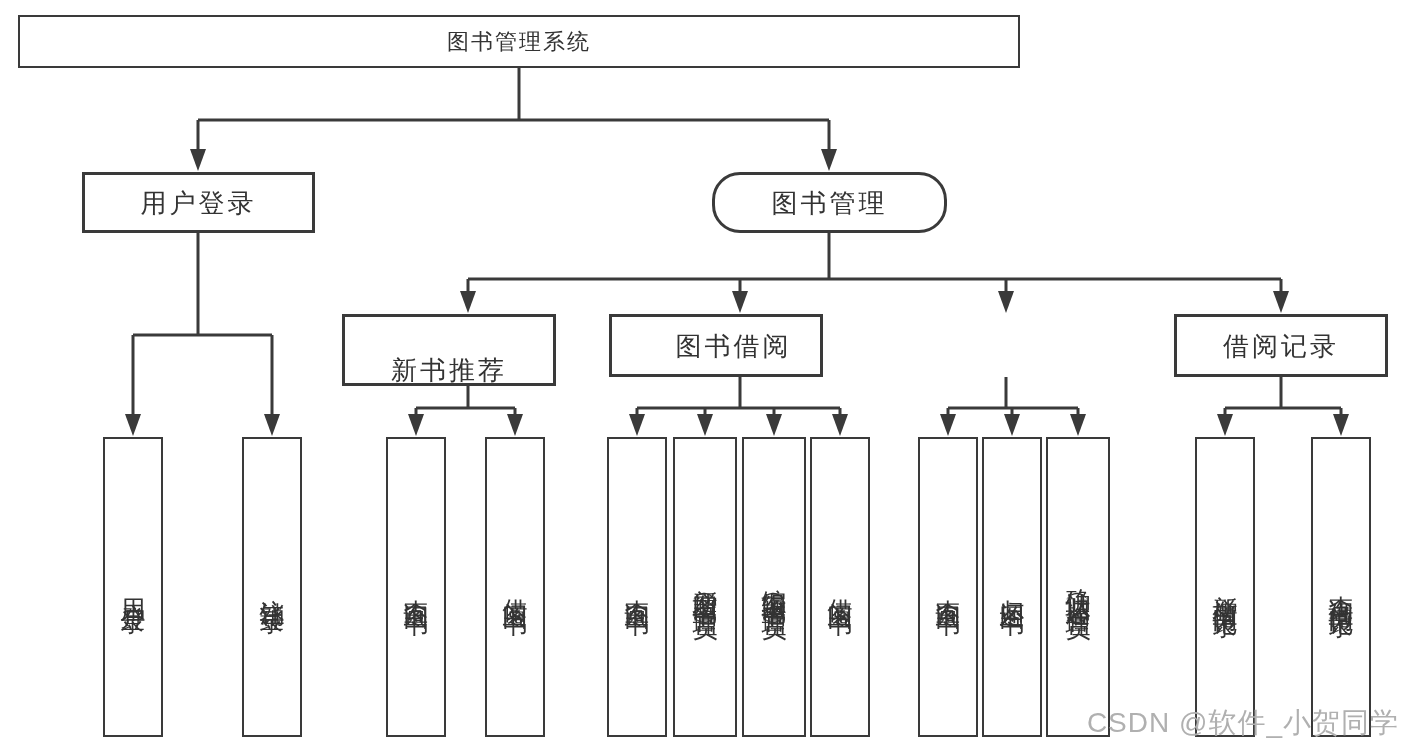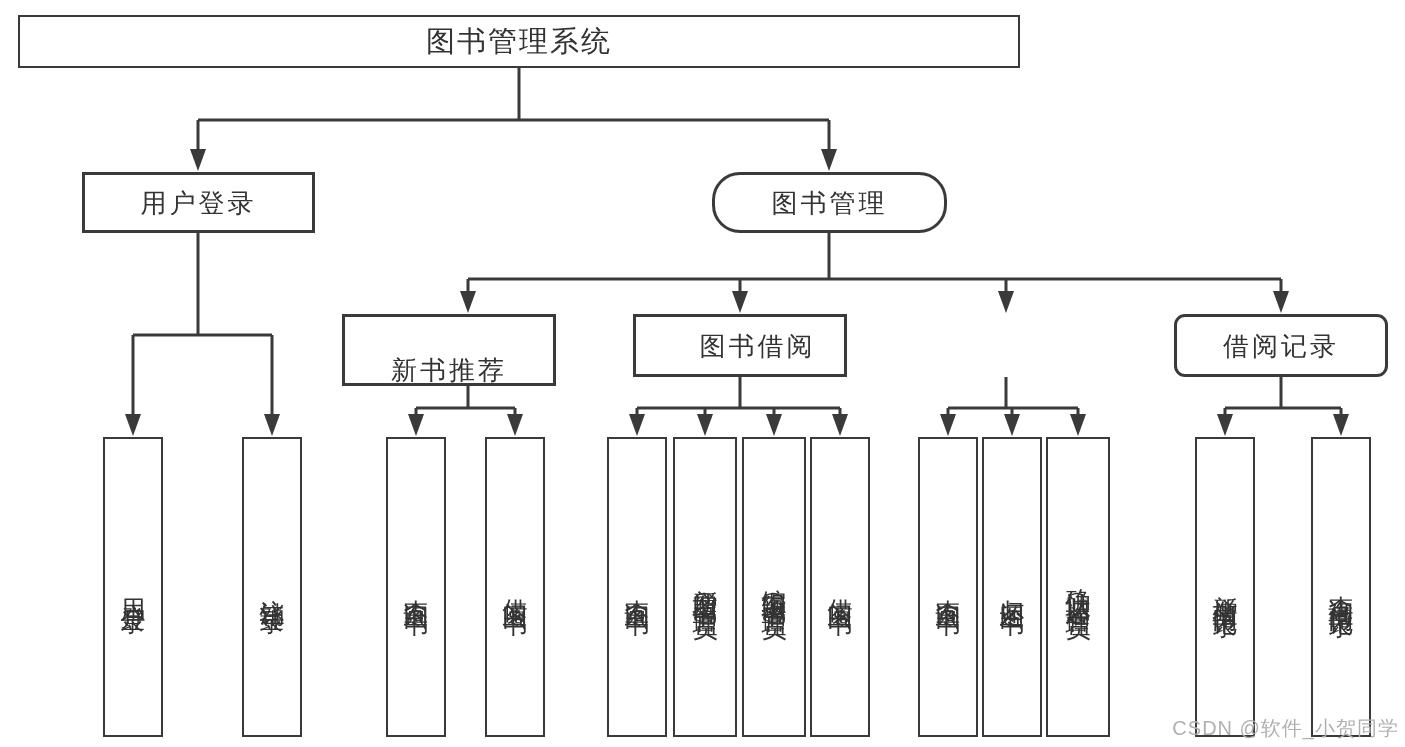--- a/index.html
+++ b/index.html
@@ -27,34 +27,34 @@
     display:flex;align-items:center;justify-content:center;
     line-height:1;
     overflow:hidden;
   }
   .hbox{
     font-size:26px;
     letter-spacing:3px;
   }
   .rootbox{
     border-width:2px;
-    font-size:29px;
+    font-size:22px;
     letter-spacing:2px;
   }
   .vbox{
     border-width:2px;
     writing-mode:vertical-rl;
     text-orientation:mixed;
     font-size:25px;
     letter-spacing:4px;
   }
   .watermark{
     position:absolute;
     right:6px;bottom:5px;
-    font-size:20px;
+    font-size:28px;
     color:var(--wm);
     letter-spacing:1px;
     white-space:nowrap;
   }
 </style>
 </head>
 <body>
 
 <div class="stage">
 
@@ -115,24 +115,24 @@
   <div class="box hbox" style="left:82px;top:172px;width:233px;height:61px;">
     <span>用户登录</span>
   </div>
   <div class="box hbox" style="left:712px;top:172px;width:235px;height:61px;border-radius:28px;">
     <span>图书管理</span>
   </div>
 
   <div class="box hbox" style="left:342px;top:314px;width:214px;height:72px;align-items:flex-end;">
     <span>新书推荐</span>
   </div>
-  <div class="box hbox" style="left:633px;top:314px;width:214px;height:63px;padding-left:35px;">
+  <div class="box hbox" style="left:609px;top:314px;width:214px;height:63px;padding-left:35px;">
     <span>图书借阅</span>
   </div>
-  <div class="box hbox" style="left:1174px;top:314px;width:214px;height:63px;border-radius:11px;">
+  <div class="box hbox" style="left:1174px;top:314px;width:214px;height:63px;">
     <span>借阅记录</span>
   </div>
 
   <div class="box vbox" style="left:103px;top:437px;width:60px;height:300px;">
     <span>用户登录</span>
   </div>
   <div class="box vbox" style="left:242px;top:437px;width:60px;height:300px;">
     <span>注销登录</span>
   </div>
 

